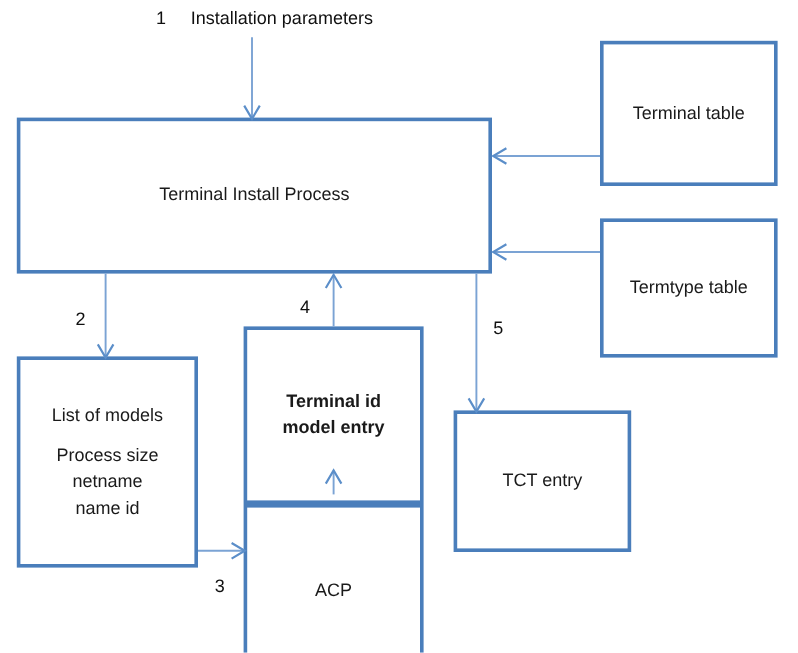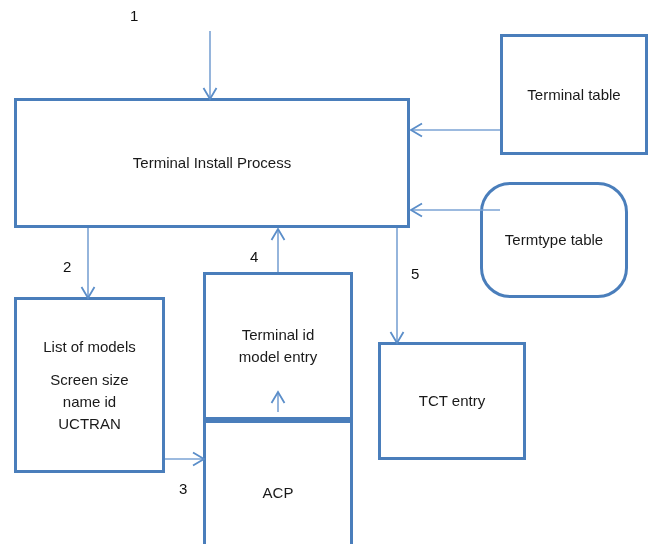--- a/index.html
+++ b/index.html
@@ -69,55 +69,56 @@
     stroke: #5b8ec9;
     stroke-width: 1.8;
   }
 </style>
 </head>
 <body>
 
 <div id="canvas">
 
   <div class="label" style="left:130px; top:7px;">1</div>
+  <div class="caption" style="left:159px; top:7px;">Installation parameters</div>
 
   <div class="label" style="left:63px; top:258px;">2</div>
   <div class="label" style="left:179px; top:480px;">3</div>
   <div class="label" style="left:250px; top:248px;">4</div>
   <div class="label" style="left:411px; top:265px;">5</div>
 
   <div class="box" style="left:14px; top:98px; width:396px; height:130px;">
     <span class="lines">
       <span>Terminal Install Process</span>
     </span>
   </div>
 
   <div class="box" style="left:500px; top:34px; width:148px; height:121px;">
     <span class="lines">
       <span>Terminal table</span>
     </span>
   </div>
 
-  <div class="box" style="left:480px; top:182px; width:148px; height:116px;border-radius:30px;">
+  <div class="box" style="left:500px; top:182px; width:148px; height:116px;">
     <span class="lines">
       <span>Termtype table</span>
     </span>
   </div>
 
   <div class="box" style="left:14px; top:297px; width:151px; height:176px;">
     <span class="lines">
       <span>List of models</span>
       <span class="gap"></span>
-      <span>Screen size</span>
+      <span>Process size</span>
+      <span>netname</span>
       <span>name id</span>
-      <span>UCTRAN</span>
     </span>
   </div>
 
-  <div class="box" style="left:203px; top:272px; width:150px; height:148px;">
+  <div class="box" style="left:203px; top:272px; width:150px; height:148px;font-weight:bold;">
     <span class="lines">
       <span>Terminal id</span>
       <span>model entry</span>
     </span>
   </div>
 
   <div class="box" style="left:203px; top:420px; width:150px; height:145px;">
     <span class="lines">
       <span>ACP</span>
     </span>

